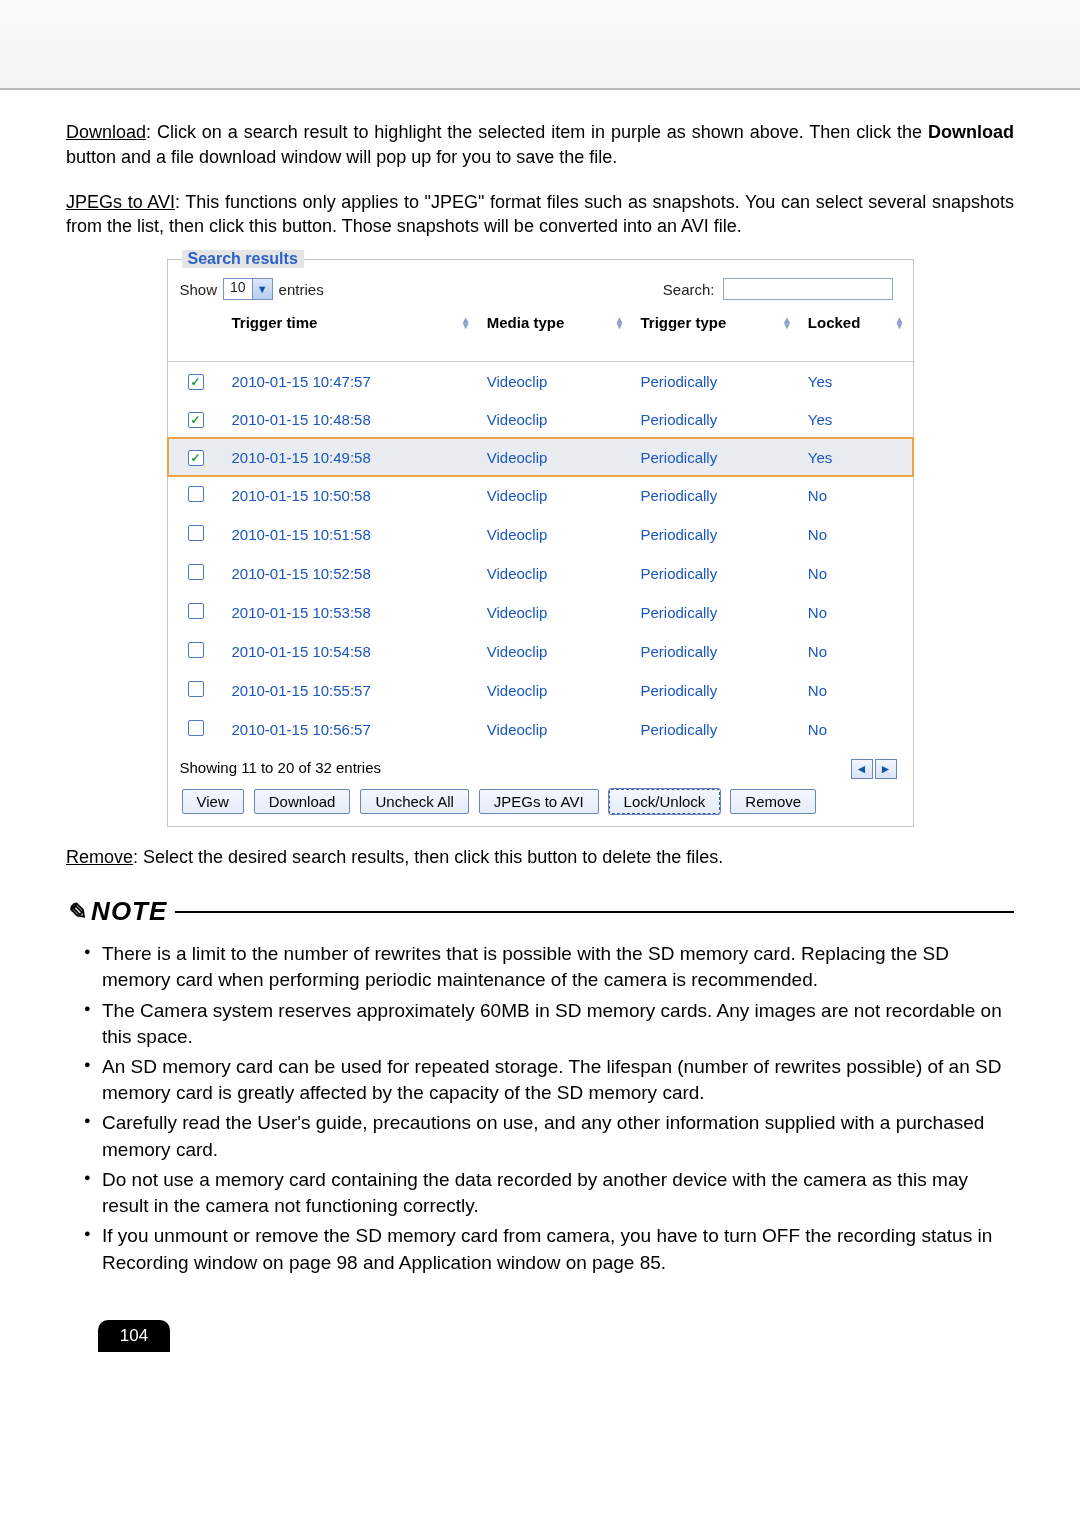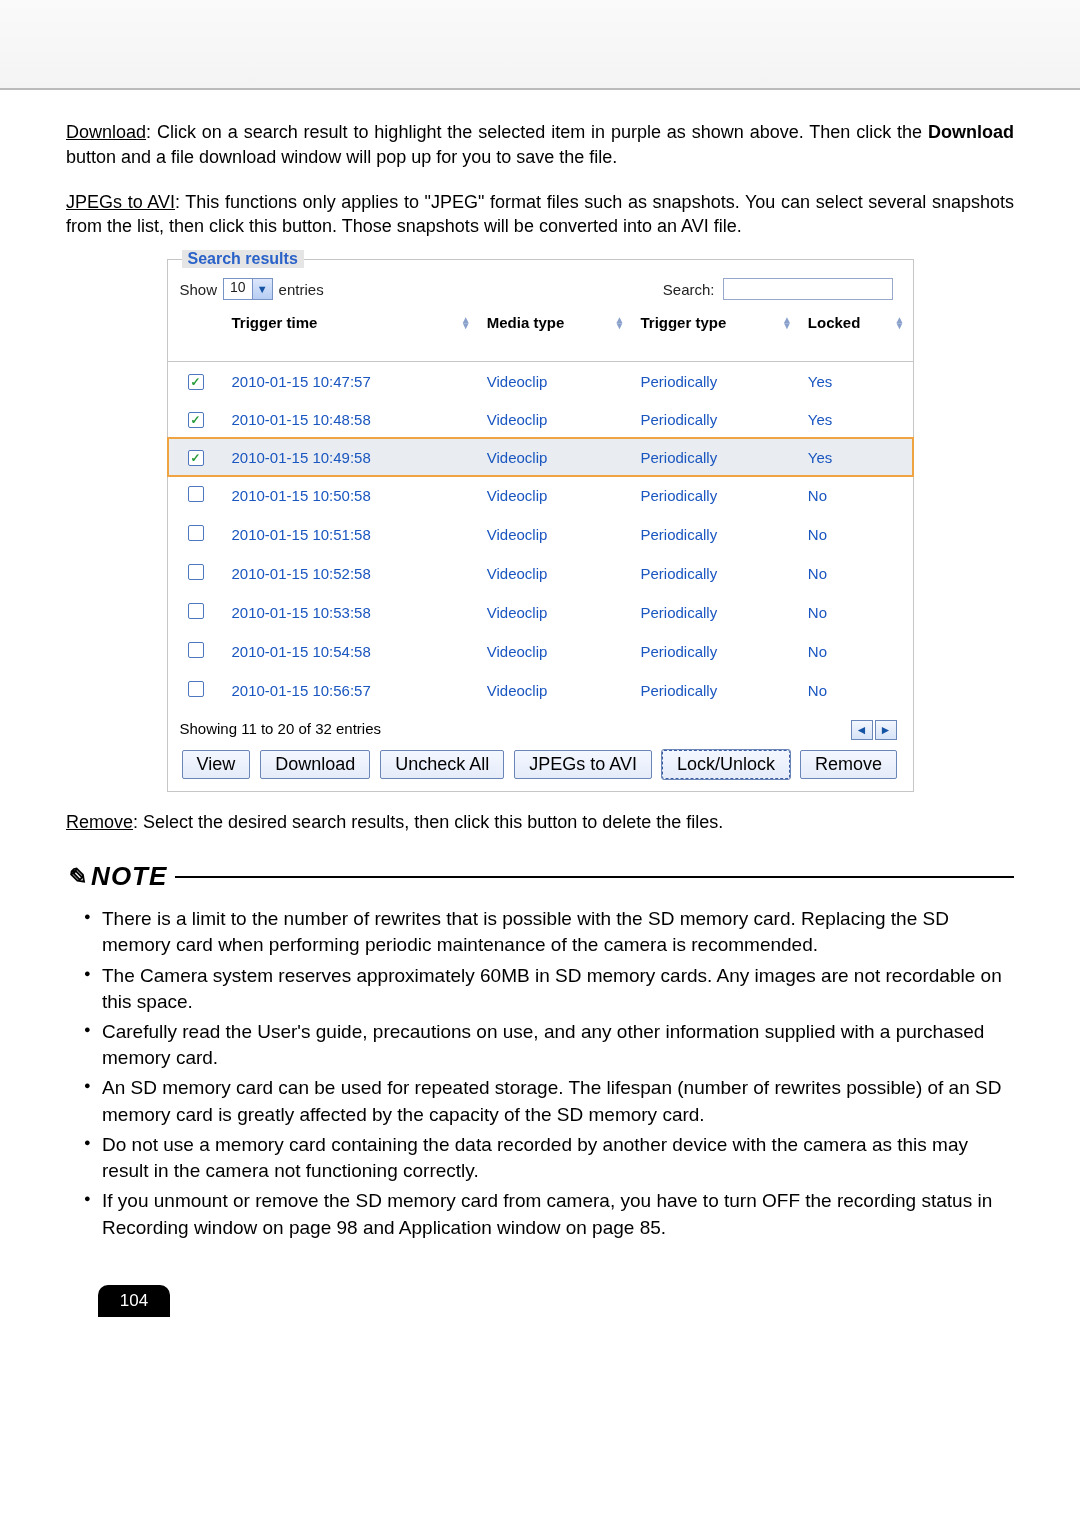--- a/index.html
+++ b/index.html
@@ -68,21 +68,21 @@
     tr.highlight { outline: 2px solid #f0a441; outline-offset: -1px; background: #e9edf1; }
     .paging-row { display: flex; justify-content: space-between; padding: 10px 16px 4px 12px; }
     .pager-btns { display: flex; gap: 2px; }
     .pg-btn {
       width: 22px; height: 20px; border: 1px solid #6a85b7; background: linear-gradient(#f3f7ff,#d7e3f7);
       display: flex; align-items: center; justify-content: center; color: #1553a5; font-size: 12px;
     }
     .btn-row { display: flex; gap: 10px; padding: 6px 14px 0 14px; }
     .btn {
       border: 1px solid #6a85b7; background: linear-gradient(#f3f7ff,#e5ecf9);
-      padding: 3px 14px; font-size: 18px; color: #000; border-radius: 2px;
+      padding: 3px 14px; font-size: 15px; color: #000; border-radius: 2px;
     }
     .btn.dashed { border: 1px dashed #3a5aa0; outline: 1px solid #6a85b7; }
     .note-hdr { display: flex; align-items: center; gap: 8px; margin: 26px 0 14px 0; }
     .note-mark {
       font-weight: 900; font-style: italic; font-size: 26px; letter-spacing: 1px;
       display: flex; align-items: center; gap: 4px;
     }
     .note-pen { font-size: 24px; transform: rotate(-8deg); }
     .note-line { flex: 1; border-top: 2px solid #000; }
     ul.notes { list-style: none; padding: 0 0 0 18px; }
@@ -206,20 +206,27 @@
             </tr>
             <tr>
               <td style="text-align: center;"><span class="cb"></span></td>
               <td class="link">2010-01-15 10:54:58</td>
               <td class="link">Videoclip</td>
               <td class="link">Periodically</td>
               <td class="link">No</td>
             </tr>
             <tr>
               <td style="text-align: center;"><span class="cb"></span></td>
+              <td class="link">2010-01-15 10:55:57</td>
+              <td class="link">Videoclip</td>
+              <td class="link">Periodically</td>
+              <td class="link">No</td>
+            </tr>
+            <tr>
+              <td style="text-align: center;"><span class="cb"></span></td>
               <td class="link">2010-01-15 10:56:57</td>
               <td class="link">Videoclip</td>
               <td class="link">Periodically</td>
               <td class="link">No</td>
             </tr>
           </tbody>
       </table>
 
       <div class="paging-row">
         <span>Showing 11 to 20 of 32 entries</span>
@@ -252,20 +259,20 @@
     <div class="note-mark">
       <span class="note-pen">✎</span>
       <span>NOTE</span>
     </div>
     <div class="note-line"></div>
   </div>
 
   <ul class="notes" id="notes-list">
       <li>There is a limit to the number of rewrites that is possible with the SD memory card. Replacing the SD memory card when performing periodic maintenance of the camera is recommended.</li>
       <li>The Camera system reserves approximately 60MB in SD memory cards. Any images are not recordable on this space.</li>
+      <li>An SD memory card can be used for repeated storage. The lifespan (number of rewrites possible) of an SD memory card is greatly affected by the capacity of the SD memory card.</li>
       <li>Carefully read the User's guide, precautions on use, and any other information supplied with a purchased memory card.</li>
-      <li>An SD memory card can be used for repeated storage. The lifespan (number of rewrites possible) of an SD memory card is greatly affected by the capacity of the SD memory card.</li>
       <li>Do not use a memory card containing the data recorded by another device with the camera as this may result in the camera not functioning correctly.</li>
       <li>If you unmount or remove the SD memory card from camera, you have to turn OFF the recording status in Recording window on page 98 and Application window on page 85.</li>
     </ul>
 
   <div class="page-num">104</div>
 </div>
 
 </body></html>

